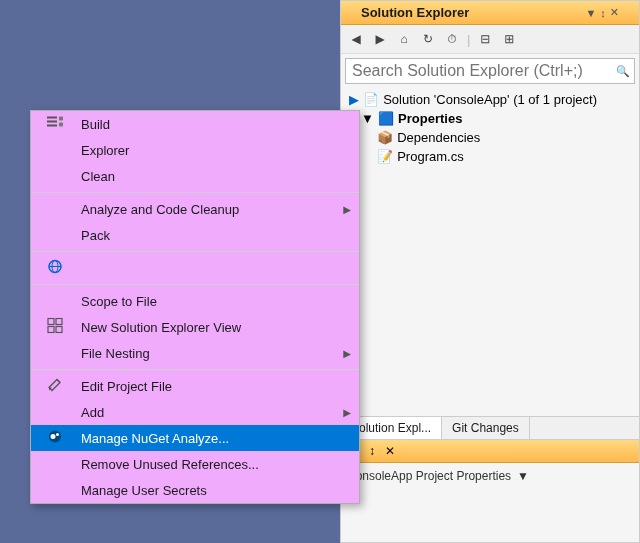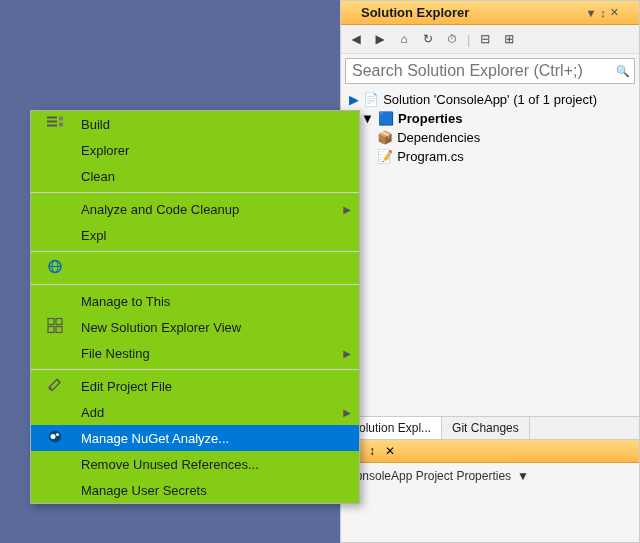--- a/index.html
+++ b/index.html
@@ -176,21 +176,21 @@
       align-items: center;
       gap: 6px;
     }
 
     
     .context-menu {
       position: absolute;
       top: 110px;
       left: 30px;
       width: 330px;
-      background: #84cc16;
+      background: #f0abfc;
       border: 1px solid #b0b0b0;
       box-shadow: 3px 3px 8px rgba(0,0,0,0.3);
       z-index: 100;
     }
 
     .ctx-item {
       padding: 5px 12px 5px 50px;
       display: flex;
       align-items: center;
       cursor: pointer;
@@ -317,35 +317,35 @@
   </div>
   <div class="ctx-item">
     <span class="ctx-label">Clean</span>
   </div>
   <div class="ctx-divider"></div>
   <div class="ctx-item">
     <span class="ctx-label">Analyze and Code Cleanup</span>
     <span class="ctx-arrow">▶</span>
   </div>
   <div class="ctx-item">
-    <span class="ctx-label">Expl</span>
+    <span class="ctx-label">Pack</span>
   </div>
   <div class="ctx-divider"></div>
   <div class="ctx-item">
     <span class="ctx-icon">
       <svg width="16" height="16" viewBox="0 0 16 16" fill="none">
         <circle cx="8" cy="8" r="6" stroke="#0066cc" stroke-width="1.5" fill="none"></circle>
         <ellipse cx="8" cy="8" rx="3" ry="6" stroke="#0066cc" stroke-width="1" fill="none"></ellipse>
         <line x1="2" y1="8" x2="14" y2="8" stroke="#0066cc" stroke-width="1"></line>
       </svg>
     </span>
   </div>
   <div class="ctx-divider"></div>
   <div class="ctx-item">
-    <span class="ctx-label">Manage to This</span>
+    <span class="ctx-label">Scope to File</span>
   </div>
   <div class="ctx-item">
     <span class="ctx-icon">
       <svg width="16" height="16" viewBox="0 0 16 16">
         <rect x="1" y="1" width="6" height="6" fill="none" stroke="#555" stroke-width="1.2"></rect>
         <rect x="9" y="1" width="6" height="6" fill="none" stroke="#555" stroke-width="1.2"></rect>
         <rect x="1" y="9" width="6" height="6" fill="none" stroke="#555" stroke-width="1.2"></rect>
         <rect x="9" y="9" width="6" height="6" fill="none" stroke="#555" stroke-width="1.2"></rect>
       </svg>
     </span>

